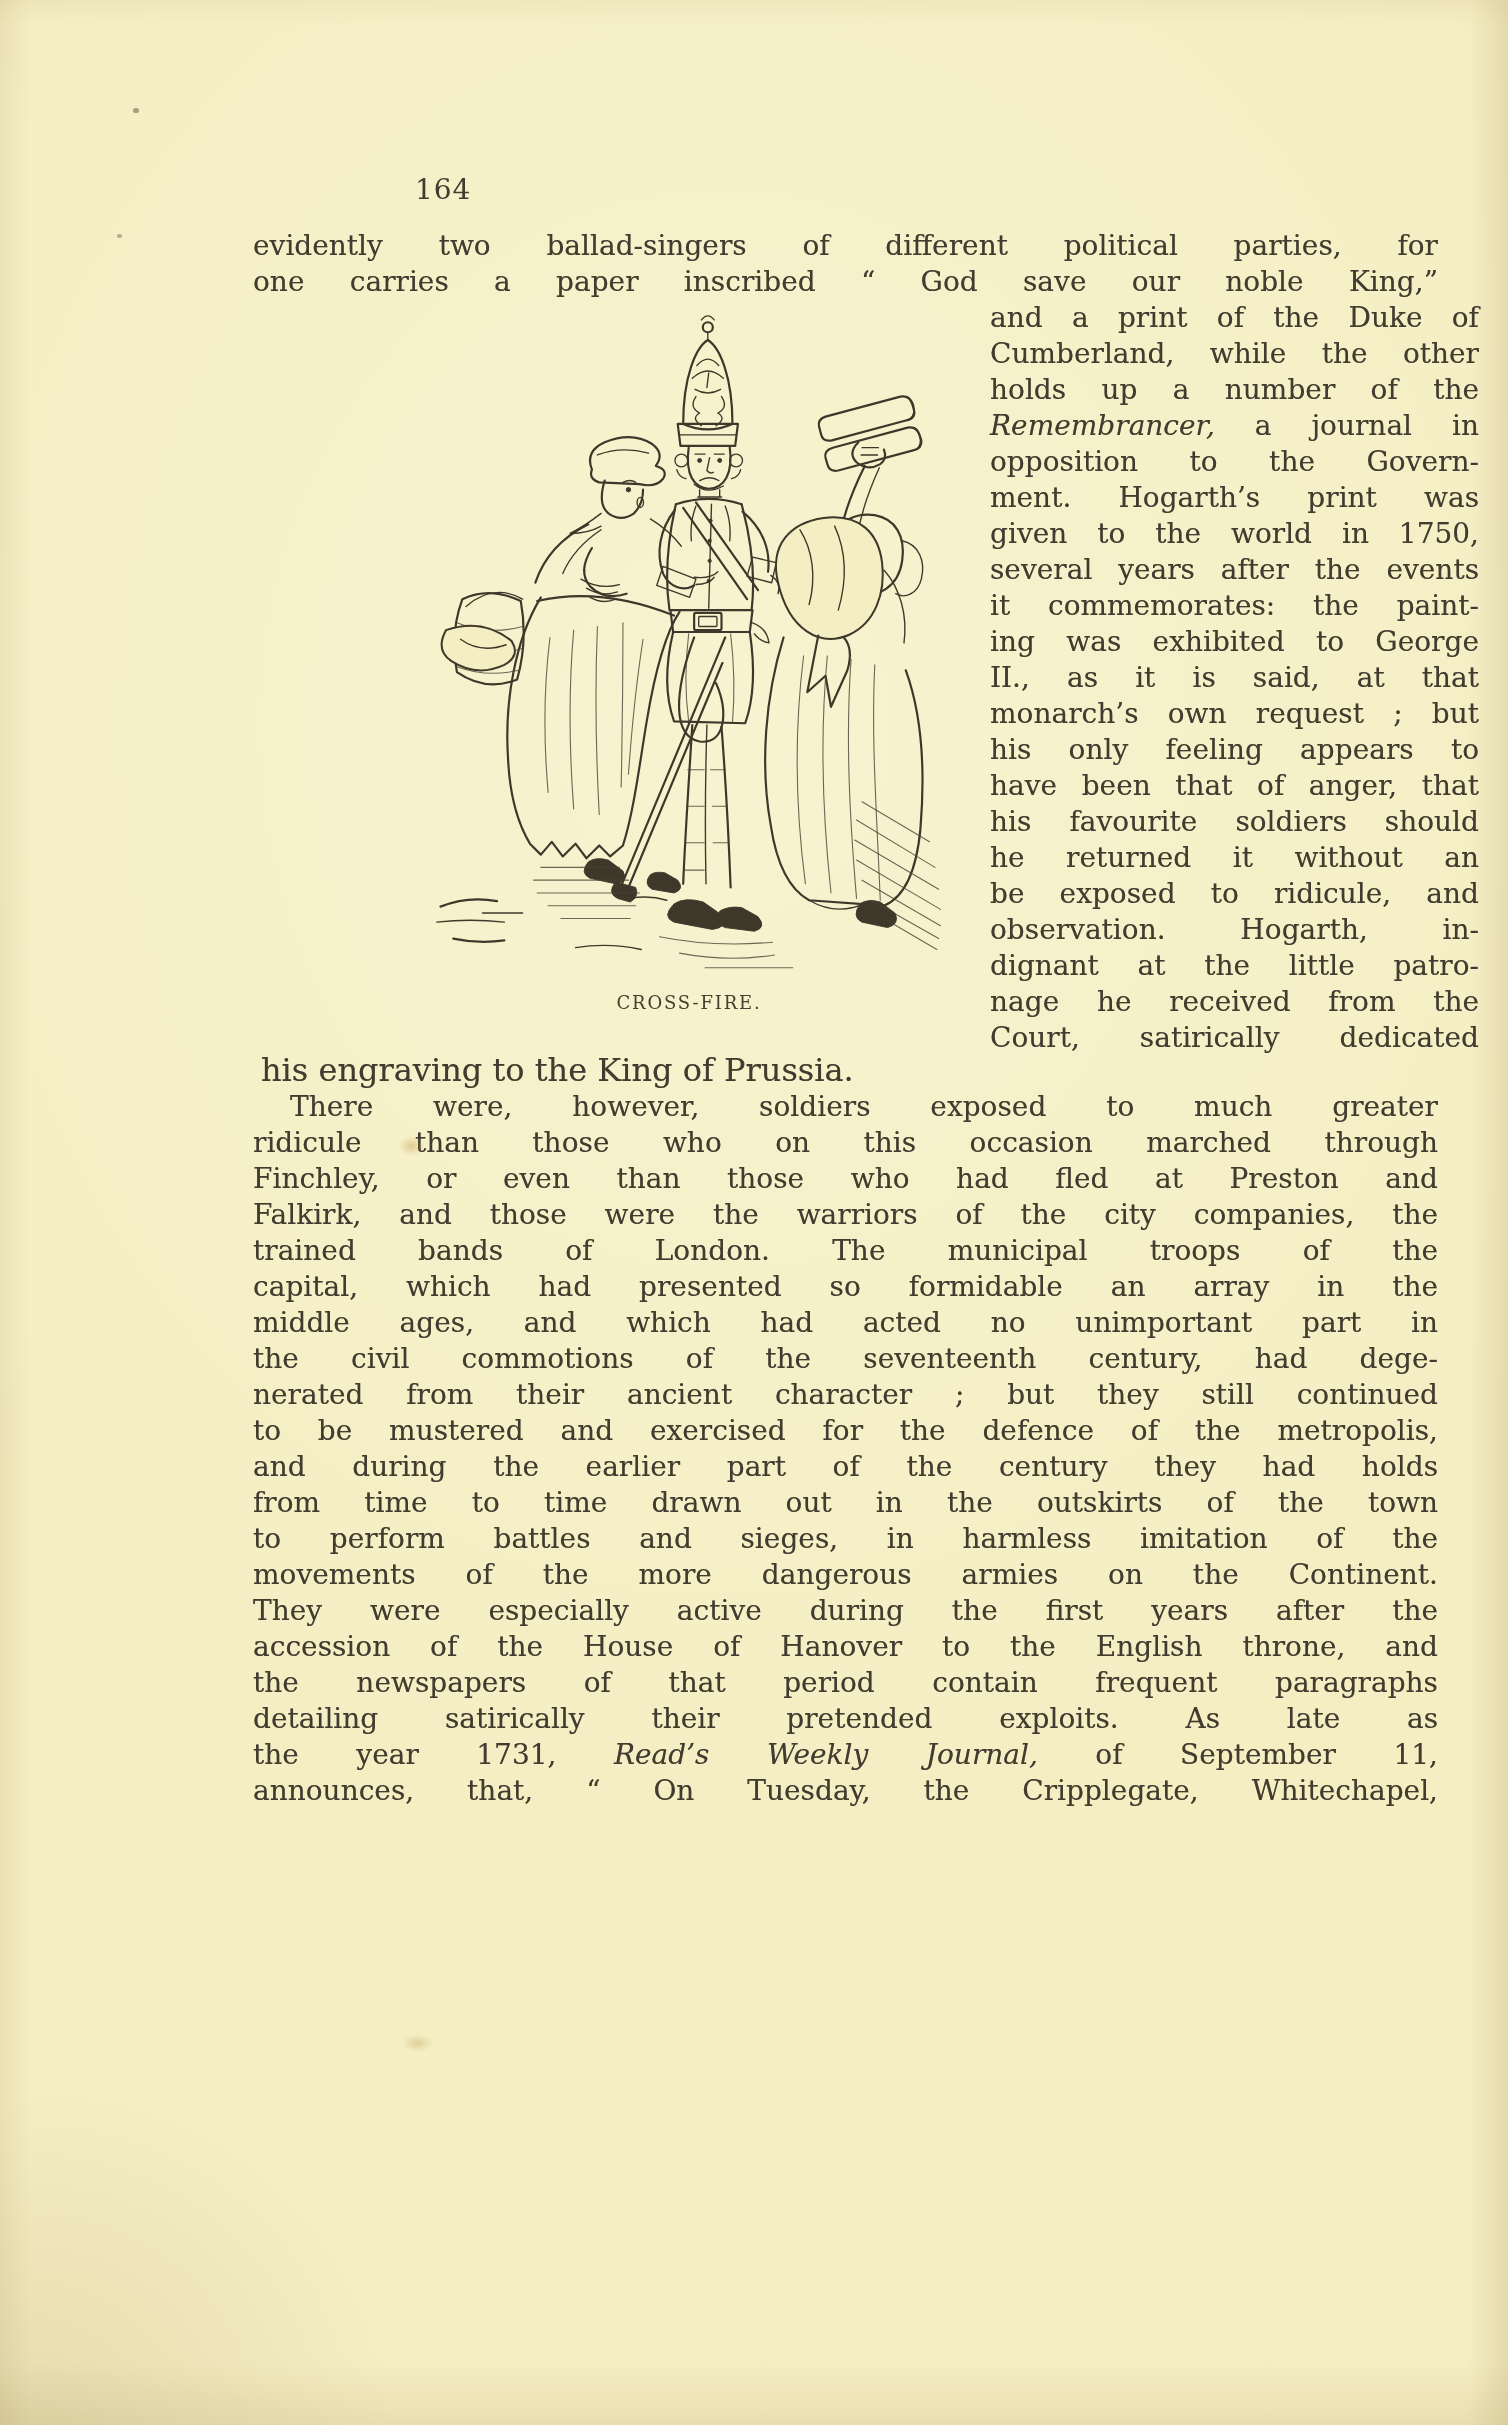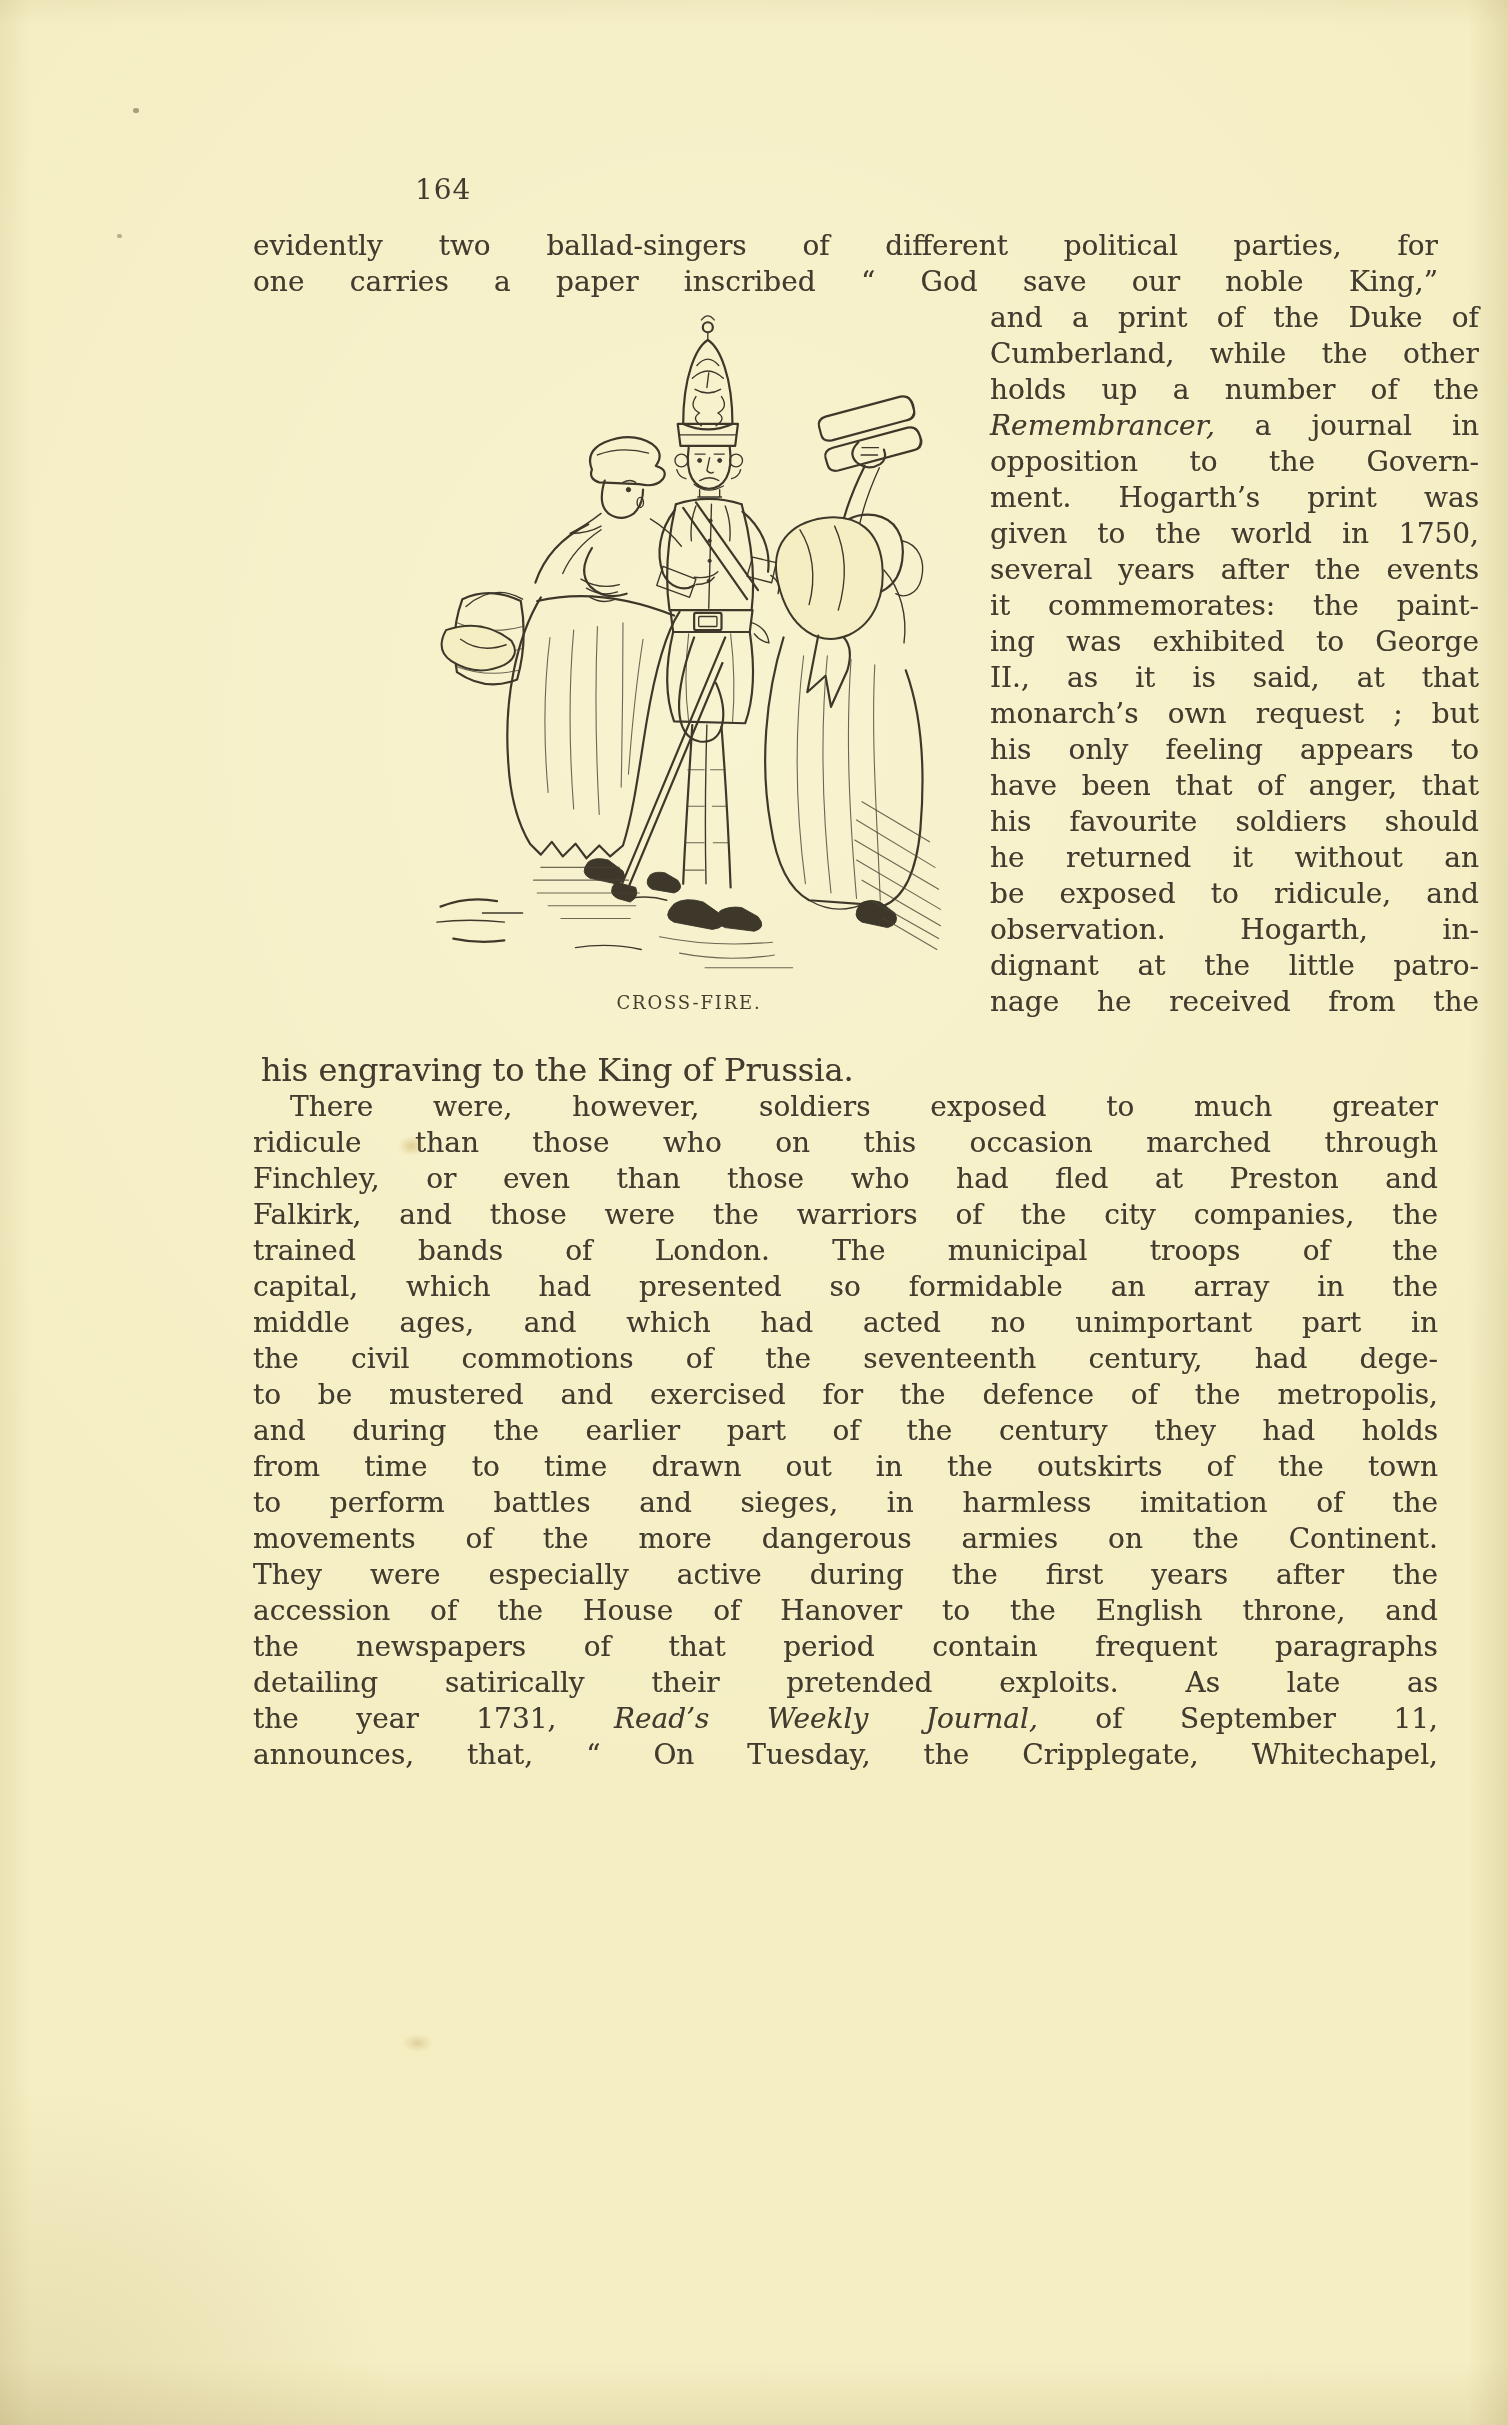--- a/index.html
+++ b/index.html
@@ -247,33 +247,35 @@
       <div class="line"><span>II., as it is said, at that</span></div>
       <div class="line"><span>monarch’s own request ; but</span></div>
       <div class="line"><span>his only feeling appears to</span></div>
       <div class="line"><span>have been that of anger, that</span></div>
       <div class="line"><span>his favourite soldiers should</span></div>
       <div class="line"><span>he returned it without an</span></div>
       <div class="line"><span>be exposed to ridicule, and</span></div>
       <div class="line"><span>observation. Hogarth, in-</span></div>
       <div class="line"><span>dignant at the little patro-</span></div>
       <div class="line"><span>nage he received from the</span></div>
+      <div class="line"><span>Court, satirically dedicated</span></div>
     </div>
 
   <div id="para1-end">his engraving to the King of Prussia.</div>
 
   <div id="para2" class="lines jl">
       <div class="line indent"><span>There were, however, soldiers exposed to much greater</span></div>
       <div class="line"><span>ridicule than those who on this occasion marched through</span></div>
       <div class="line"><span>Finchley, or even than those who had fled at Preston and</span></div>
       <div class="line"><span>Falkirk, and those were the warriors of the city companies, the</span></div>
       <div class="line"><span>trained bands of London. The municipal troops of the</span></div>
       <div class="line"><span>capital, which had presented so formidable an array in the</span></div>
       <div class="line"><span>middle ages, and which had acted no unimportant part in</span></div>
       <div class="line"><span>the civil commotions of the seventeenth century, had dege-</span></div>
+      <div class="line"><span>nerated from their ancient character ; but they still continued</span></div>
       <div class="line"><span>to be mustered and exercised for the defence of the metropolis,</span></div>
       <div class="line"><span>and during the earlier part of the century they had holds</span></div>
       <div class="line"><span>from time to time drawn out in the outskirts of the town</span></div>
       <div class="line"><span>to perform battles and sieges, in harmless imitation of the</span></div>
       <div class="line"><span>movements of the more dangerous armies on the Continent.</span></div>
       <div class="line"><span>They were especially active during the first years after the</span></div>
       <div class="line"><span>accession of the House of Hanover to the English throne, and</span></div>
       <div class="line"><span>the newspapers of that period contain frequent paragraphs</span></div>
       <div class="line"><span>detailing satirically their pretended exploits. As late as</span></div>
       <div class="line"><span>the year 1731, </span><span class="it">Read’s Weekly Journal,</span><span> of September 11,</span></div>

